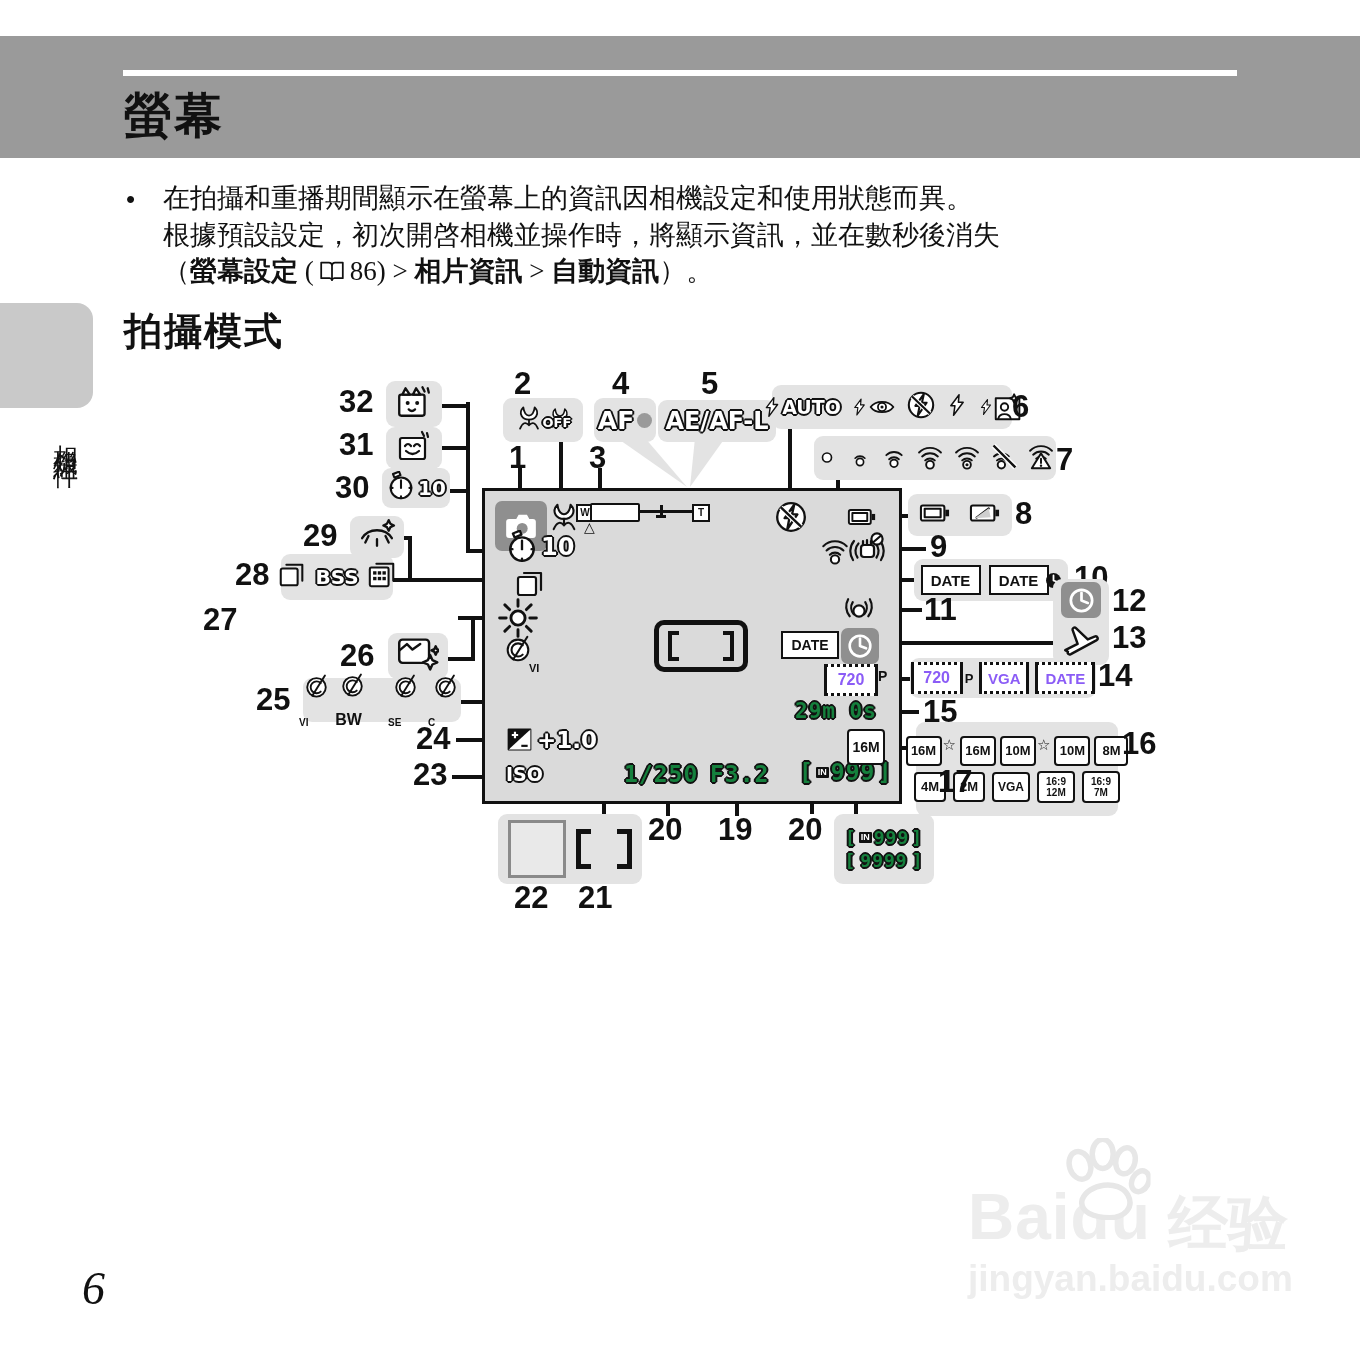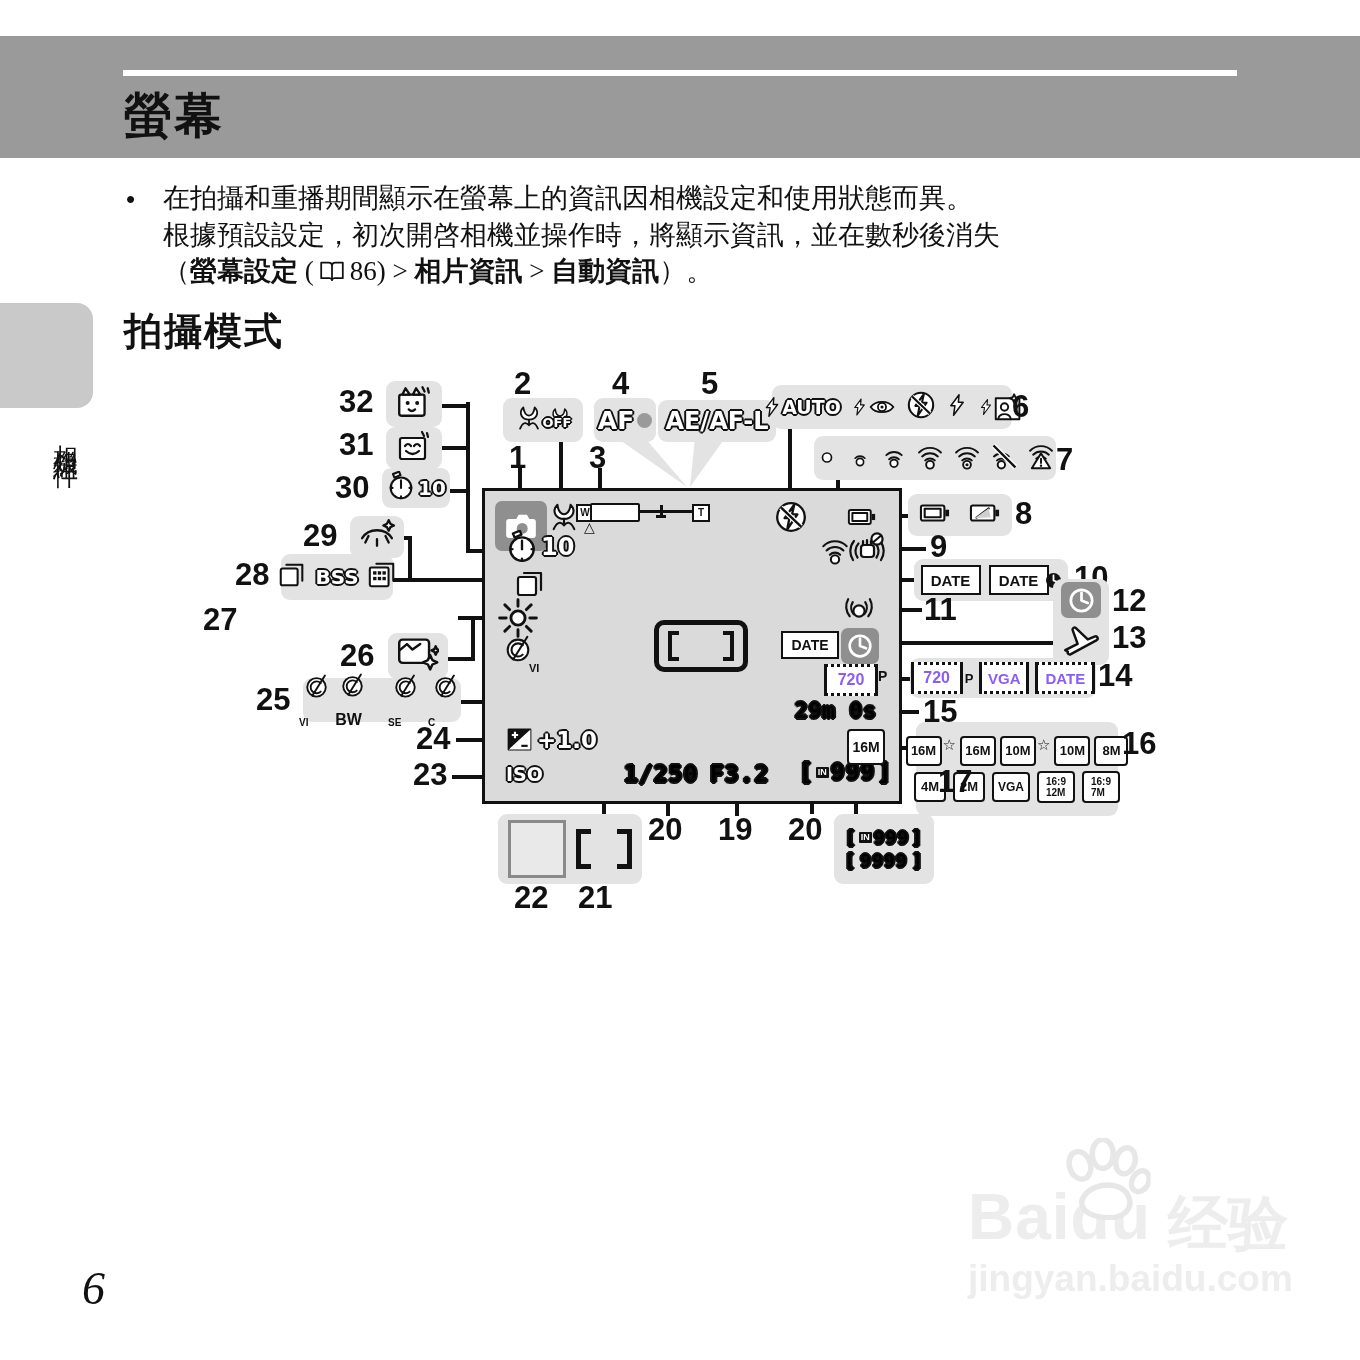--- a/index.html
+++ b/index.html
@@ -19,29 +19,29 @@
   
   .tab{position:absolute;left:0;top:303px;width:93px;height:105px;background:#c9c9c9;border-radius:0 16px 16px 0;}
   .vlabel{position:absolute;left:50px;top:424px;writing-mode:vertical-rl;font-size:25px;letter-spacing:7px;font-weight:500;}
   
   .num{position:absolute;font-size:31px;font-weight:800;color:#111;}
   .gbox{position:absolute;background:#e3e3e3;border-radius:9px;display:flex;align-items:center;justify-content:center;gap:7px;}
   .ln{position:absolute;background:#111;}
   .screen{position:absolute;left:482px;top:488px;width:414px;height:310px;background:#dadada;border:3px solid #111;}
   .olt{color:#fff;font-weight:800;font-family:"DejaVu Sans",sans-serif;
        text-shadow:-2px 0 0 #111,2px 0 0 #111,0 -2px 0 #111,0 2px 0 #111,-1px -1px 0 #111,1px -1px 0 #111,-1px 1px 0 #111,1px 1px 0 #111;}
-  .lcd{color:#000000;font-weight:800;font-family:"DejaVu Sans Mono",monospace;letter-spacing:1px;
+  .lcd{color:#15803d;font-weight:800;font-family:"DejaVu Sans Mono",monospace;letter-spacing:1px;
        text-shadow:-2px 0 0 #111,2px 0 0 #111,0 -2px 0 #111,0 2px 0 #111,-1px -1px 0 #111,1px -1px 0 #111,-1px 1px 0 #111,1px 1px 0 #111;}
   .bx{border:2.5px solid #111;background:#fff;font-weight:800;color:#111;
       display:inline-flex;align-items:center;justify-content:center;line-height:1;}
   .film{border:3px solid #111;border-top-style:dotted;border-bottom-style:dotted;background:#fff;
         font-weight:800;color:#8b5cf6;display:inline-flex;align-items:center;justify-content:center;line-height:1;}
   .sz{border:2.5px solid #111;border-radius:4px;background:#fff;font-weight:800;color:#111;
       display:inline-flex;align-items:center;justify-content:center;line-height:1;}
-  .two{white-space:pre-line;text-align:left;}
+  .two{white-space:pre-line;text-align:center;}
   .star{font-size:15px;font-weight:700;margin-left:-3px;align-self:flex-start;}
   .inbadge{background:#111;color:#fff;font-size:9px;font-weight:800;padding:1px 2px;border-radius:1px;display:inline-block;line-height:1;}
   .grayicon{position:absolute;background:#8f8f8f;border-radius:7px;display:flex;align-items:center;justify-content:center;}
   .bracketL{display:inline-block;width:10px;height:30px;border:5px solid #111;border-right:none;}
   .bracketR{display:inline-block;width:10px;height:30px;border:5px solid #111;border-left:none;}
   .pgnum{position:absolute;left:82px;top:1262px;font-size:46px;font-style:italic;
          font-family:"Liberation Serif","DejaVu Serif",serif;}
   .wm{color:#ededed;font-weight:800;position:absolute;}
   svg .sk{fill:#fff;stroke:#111;stroke-width:2.2;stroke-linejoin:round;stroke-linecap:round;}
   svg .skn{fill:none;stroke:#111;stroke-width:2.2;stroke-linejoin:round;stroke-linecap:round;}

